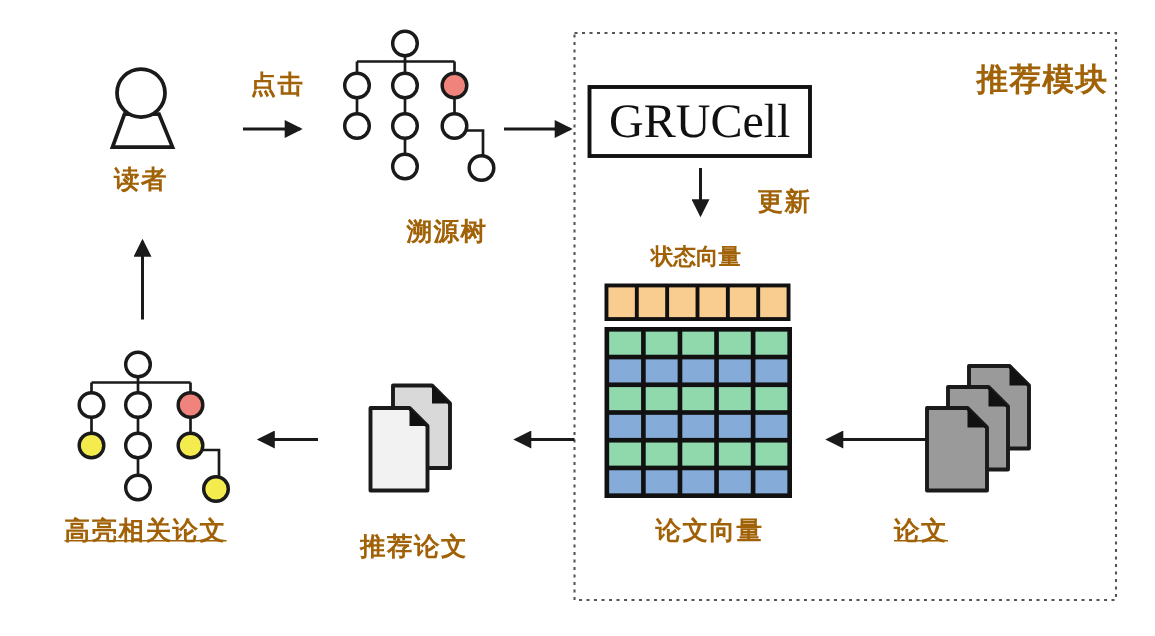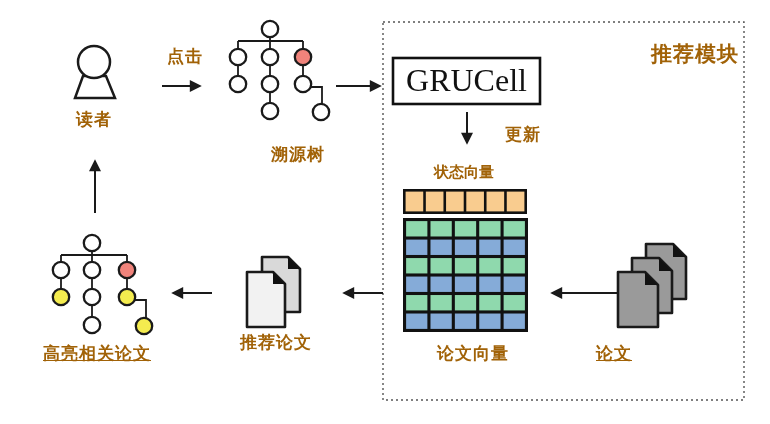--- a/index.html
+++ b/index.html
@@ -153,15 +153,15 @@
 
   <div class="lbl" style="left:94px;top:111px;">读者</div>
   <div class="lbl" style="left:185px;top:48px;">点击</div>
   <div class="lbl" style="left:268px;top:146px;margin-left:30px;">溯源树</div>
   <div class="lbl lbl-module" style="left:695px;top:42px;">推荐模块</div>
   <div class="grucell-text">GRUCell</div>
   <div class="lbl" style="left:523px;top:126px;text-align:right;">更新</div>
   <div class="lbl lbl-small" style="left:464px;top:164px;">状态向量</div>
   <div class="lbl" style="left:473px;top:345px;">论文向量</div>
   <div class="lbl" style="left:614px;top:345px;text-decoration:underline;">论文</div>
-  <div class="lbl" style="left:276px;top:334px;">推荐论文</div>
+  <div class="lbl" style="left:276px;top:356px;">推荐论文</div>
   <div class="lbl" style="left:97px;top:345px;text-decoration:underline;">高亮相关论文</div>
 </div>
 
 </body></html>

